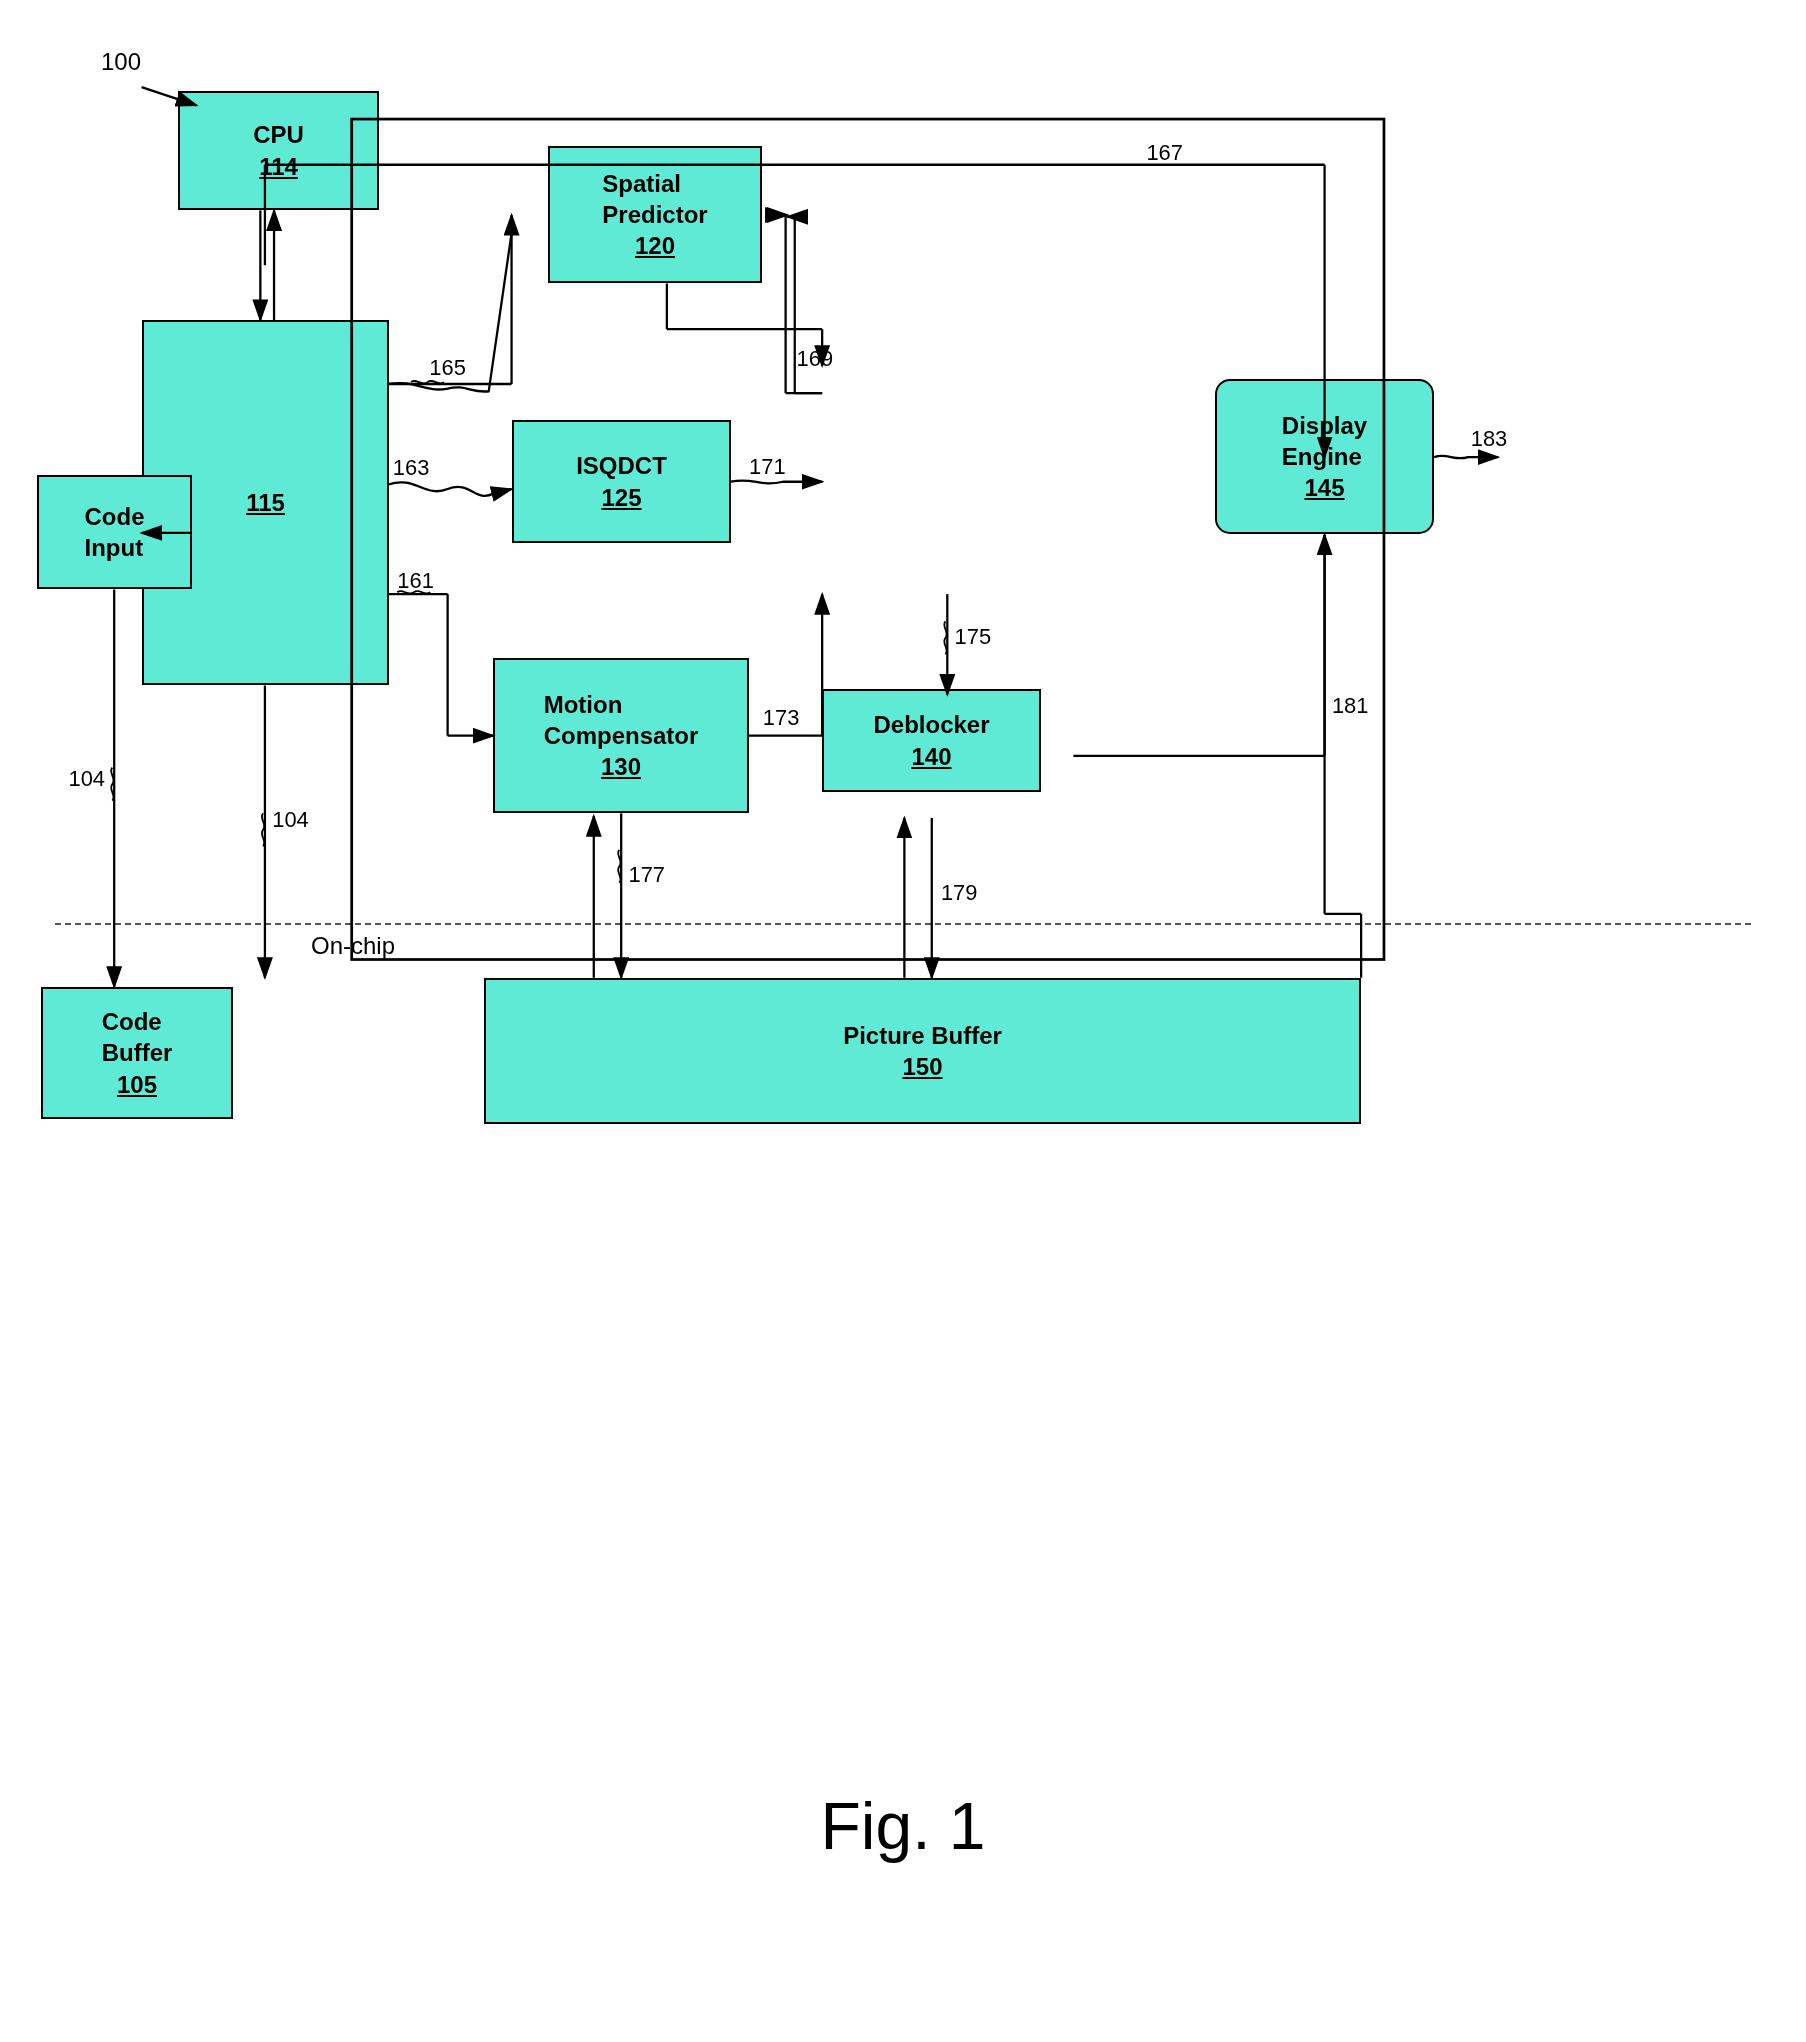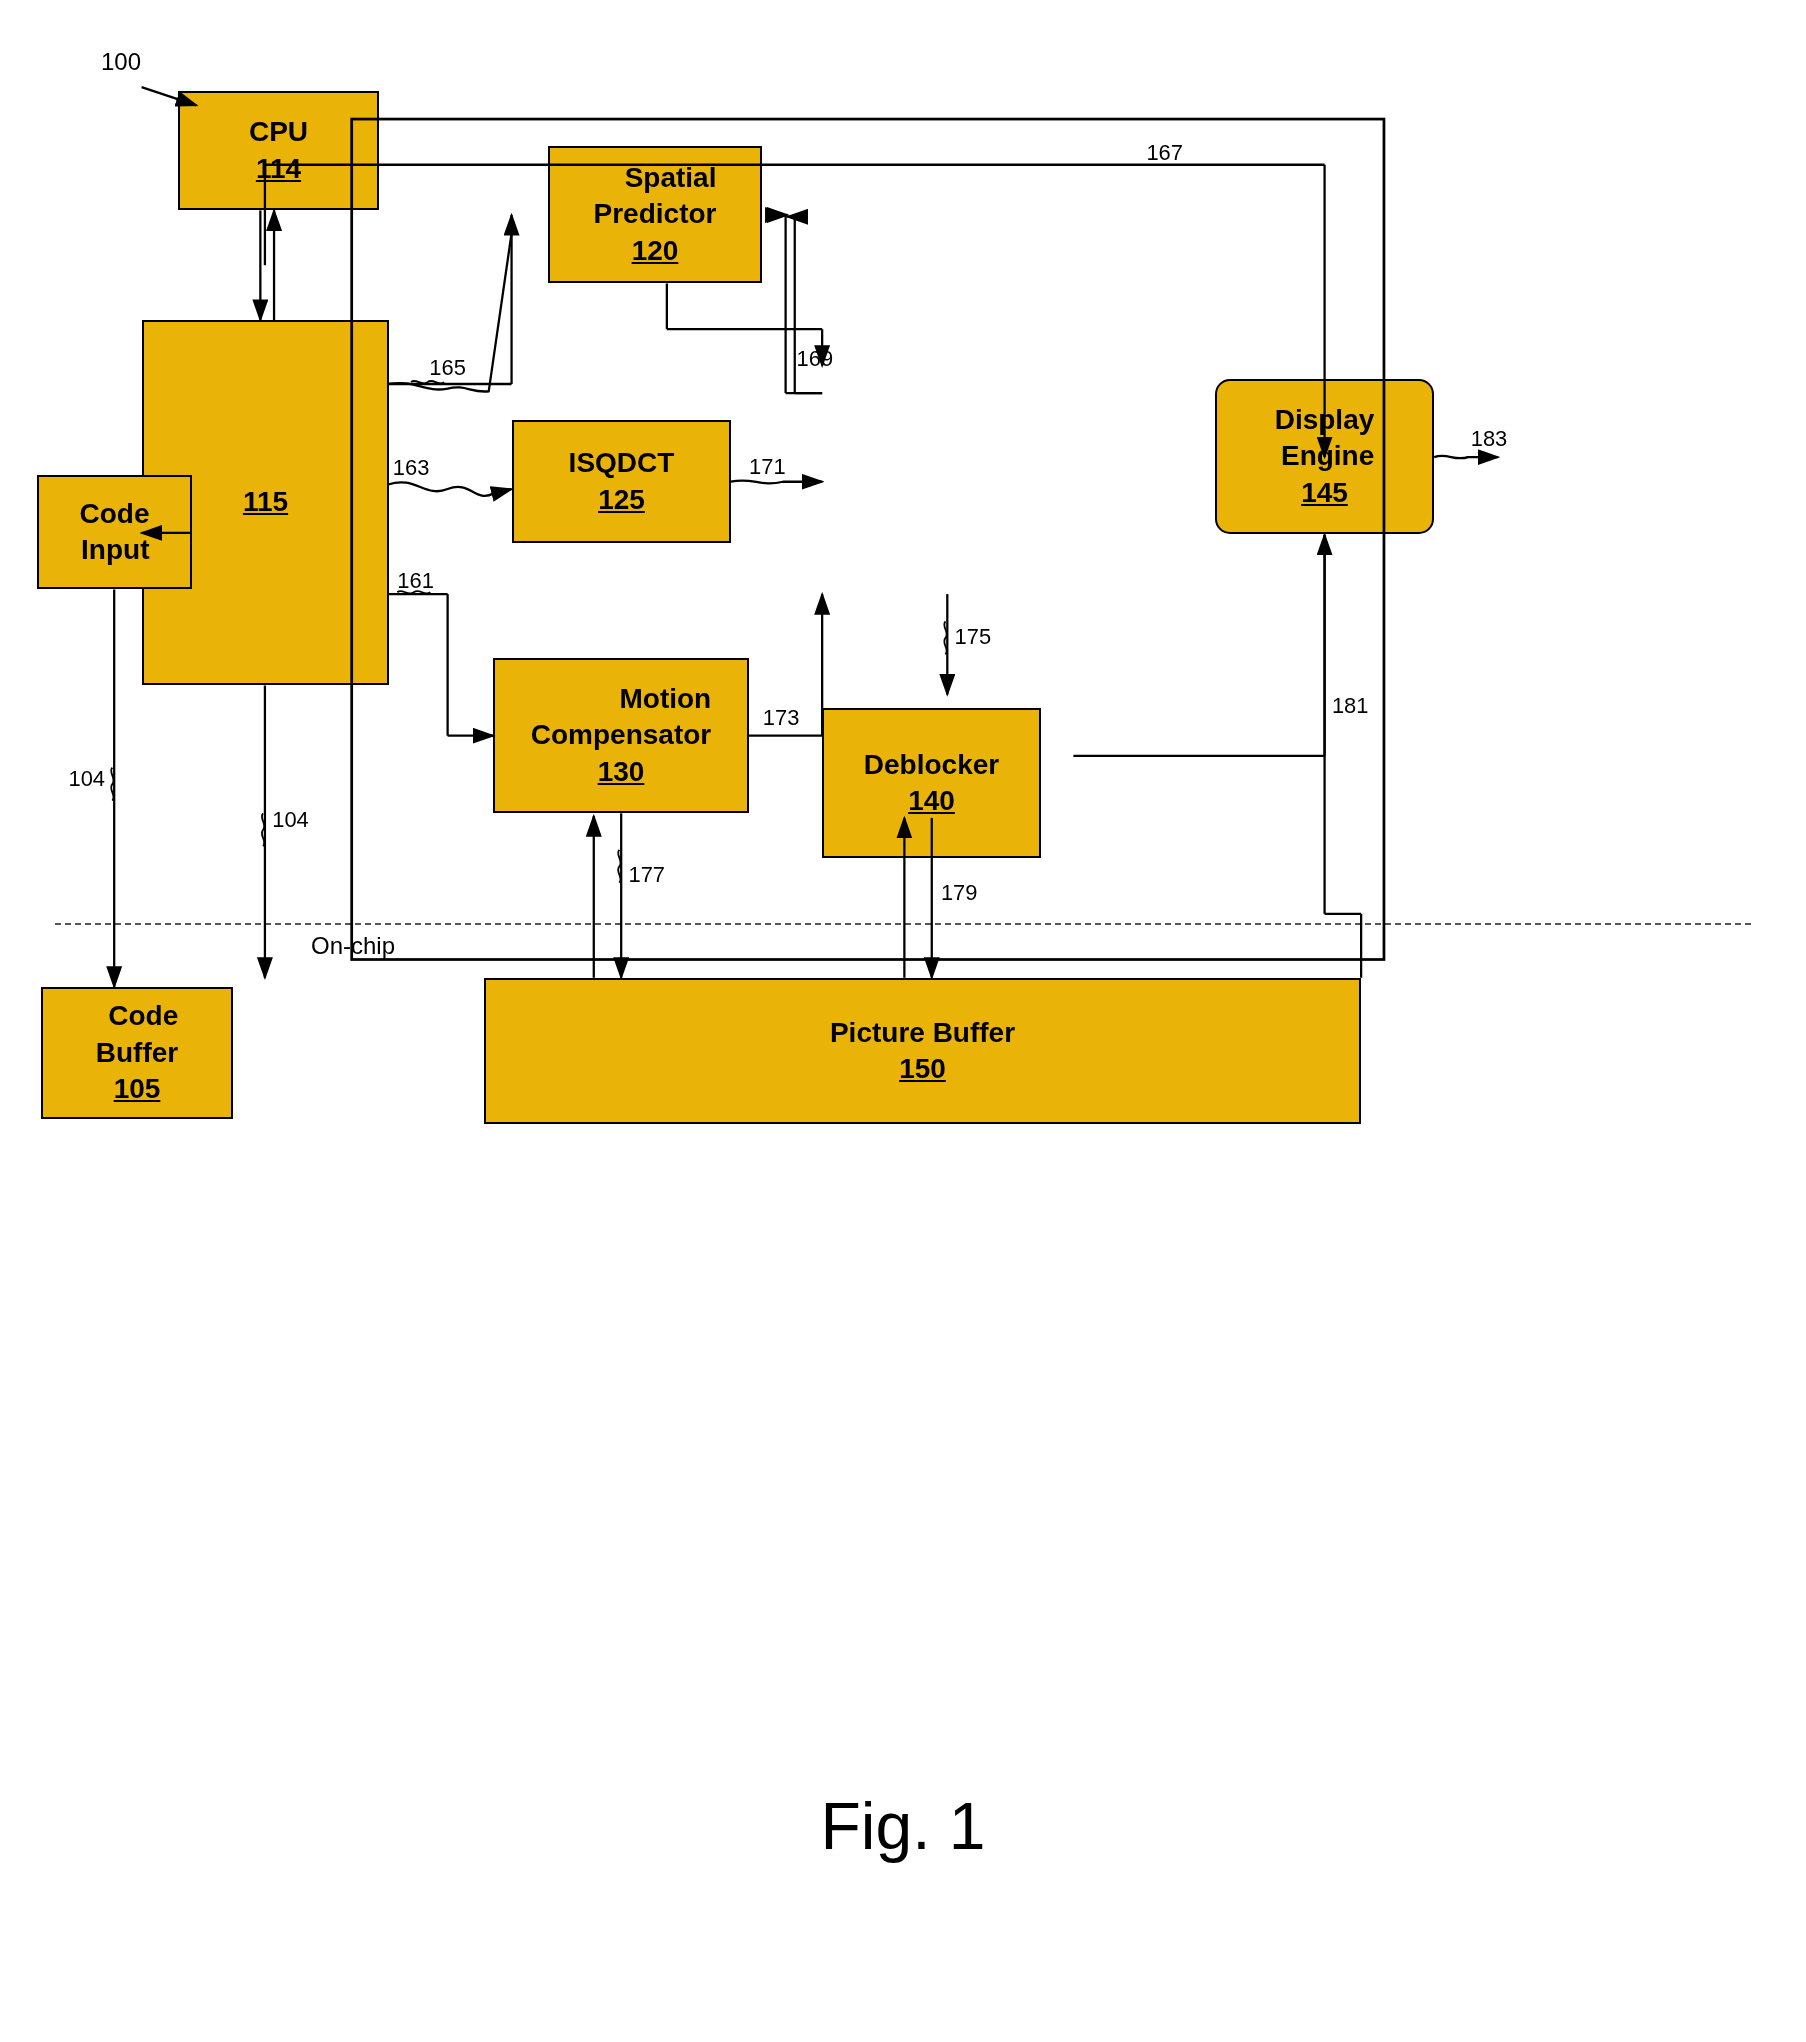--- a/index.html
+++ b/index.html
@@ -12,27 +12,27 @@
       overflow: hidden;
     }
     .diagram-container {
       position: relative;
       width: 1806px;
       height: 1919px;
     }
     .block {
       position: absolute;
       border: 2.7px solid black;
-      background: #eab308;
+      background: #5eead4;
       display: flex;
       flex-direction: column;
       align-items: center;
       justify-content: center;
-      text-align: right;
-      font-size: 28px;
+      text-align: left;
+      font-size: 24px;
       font-weight: bold;
       line-height: 1.3;
     }
     .block u {
       text-decoration: underline;
     }
     svg.arrows {
       position: absolute;
       top: 0;
       left: 0;
@@ -94,21 +94,21 @@
     <span>ISQDCT</span>
     <span><u>125</u></span>
   </div>
 
   <div class="block" style="left:493px; top:658px; width:256px; height:155px;">
     <span>Motion<br>Compensator</span>
     <span><u>130</u></span>
   </div>
 
 
-  <div class="block" style="left:822px; top:708px; width:219px; height:150px;">
+  <div class="block" style="left:822px; top:689px; width:219px; height:103px;">
     <span>Deblocker</span>
     <span><u>140</u></span>
   </div>
 
   <div class="block" style="left:1215px; top:379px; width:219px; height:155px;border-radius:15px;">
     <span>Display<br>Engine</span>
     <span><u>145</u></span>
   </div>
 
   <div class="block" style="left:41px; top:987px; width:192px; height:132px;">

